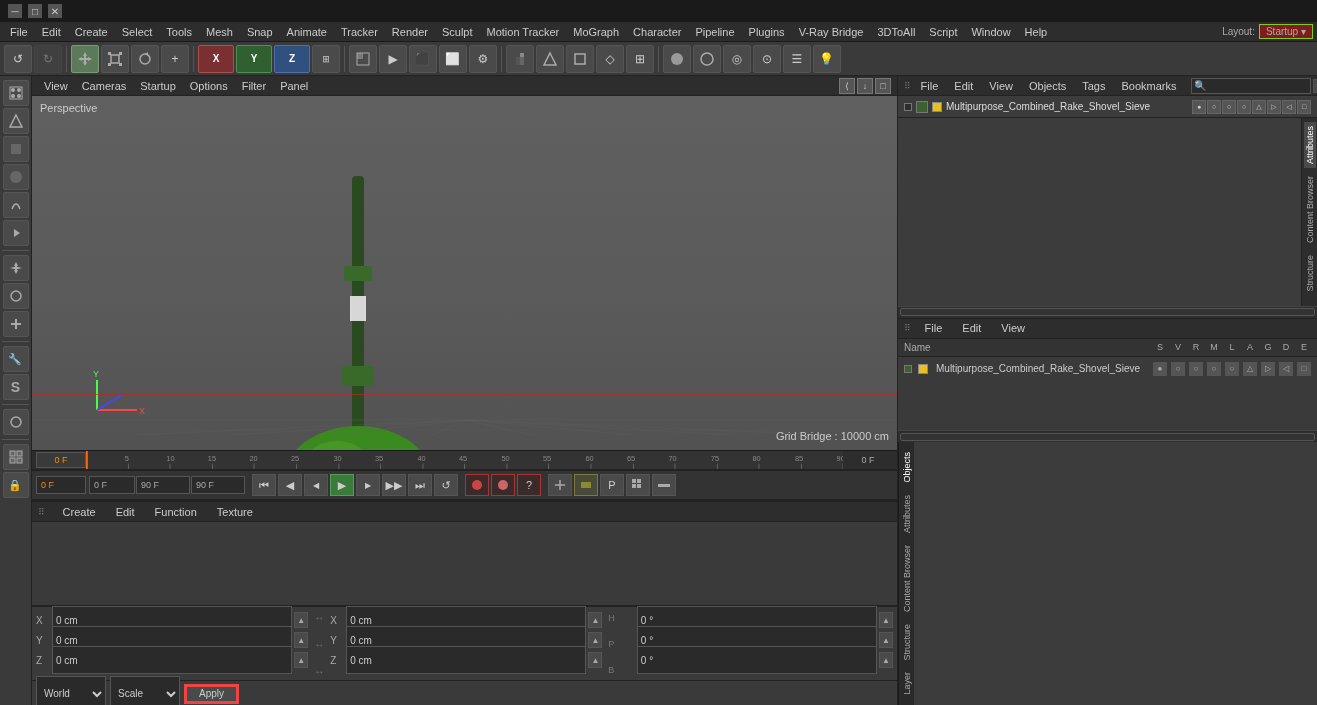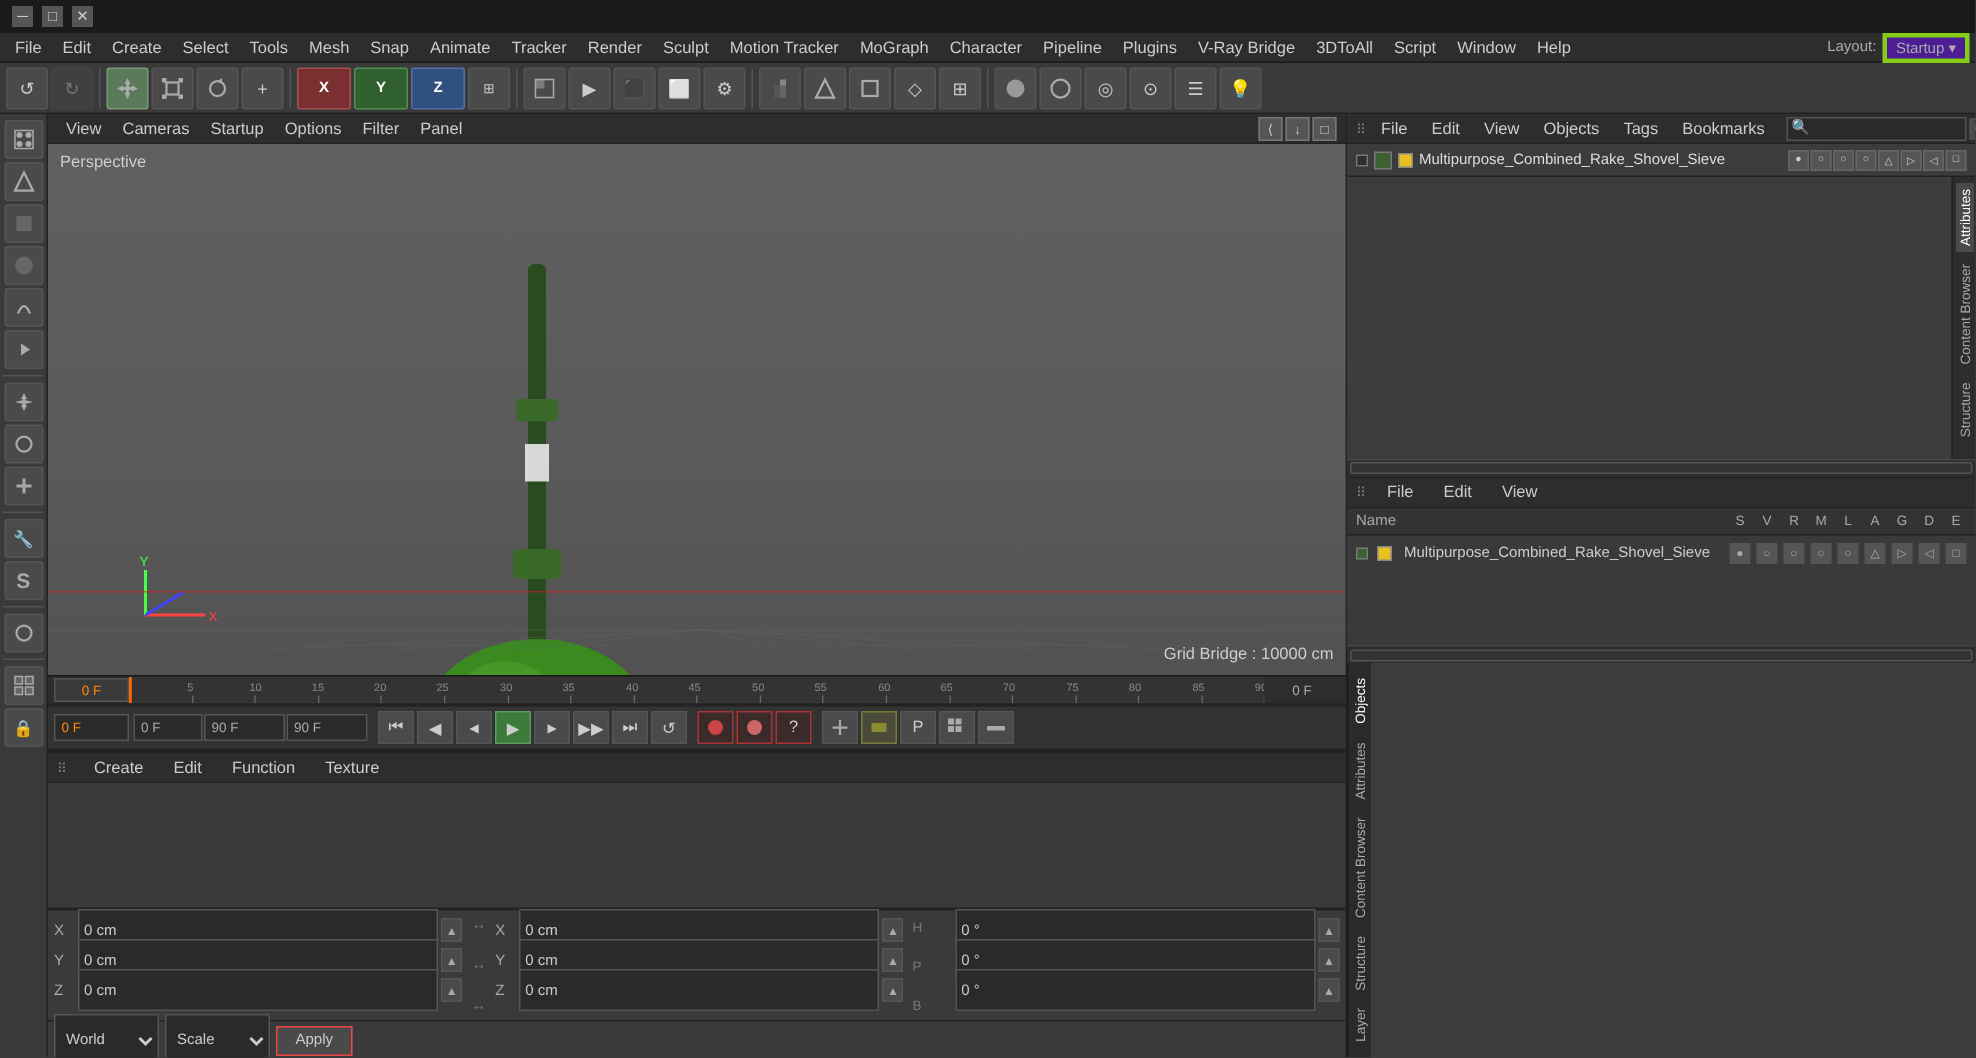--- a/index.html
+++ b/index.html
@@ -427,21 +427,21 @@
       background: #2a2a2a;
       border: 1px solid #555;
       color: #ccc;
       font-size: 10px;
       padding: 0 3px;
       width: 70px;
     }
     .apply-btn {
       height: 20px;
       background: #4a4a4a;
-      border: 1px solid #ef4444;
+      border: 3px solid #ef4444;
       color: #ccc;
       font-size: 10px;
       padding: 0 12px;
       cursor: pointer;
     }
 
     
     #far-right-tabs {
       width: 16px;
       background: #2a2a2a;
@@ -508,21 +508,21 @@
   <div class="menu-item">Pipeline</div>
   <div class="menu-item">Plugins</div>
   <div class="menu-item">V-Ray Bridge</div>
   <div class="menu-item">3DToAll</div>
   <div class="menu-item">Script</div>
   <div class="menu-item">Window</div>
   <div class="menu-item">Help</div>
   <div style="flex:1"></div>
   <div style="font-size:10px;color:#aaa;display:flex;align-items:center;gap:4px;">
     <span>Layout:</span>
-    <div style="background:#4c1d95;border:3px solid #84cc16;padding:1px 6px;cursor:pointer;">
+    <div style="background:#7f1d1d;border:1px solid #84cc16;padding:1px 6px;cursor:pointer;">
       <span>Startup</span> ▾
     </div>
   </div>
 </div>
 
 <div id="toolbar1">
   <div class="tb-btn">↺</div>
   <div class="tb-btn" style="opacity:0.4">↻</div>
   <div class="tb-separator"></div>
 

